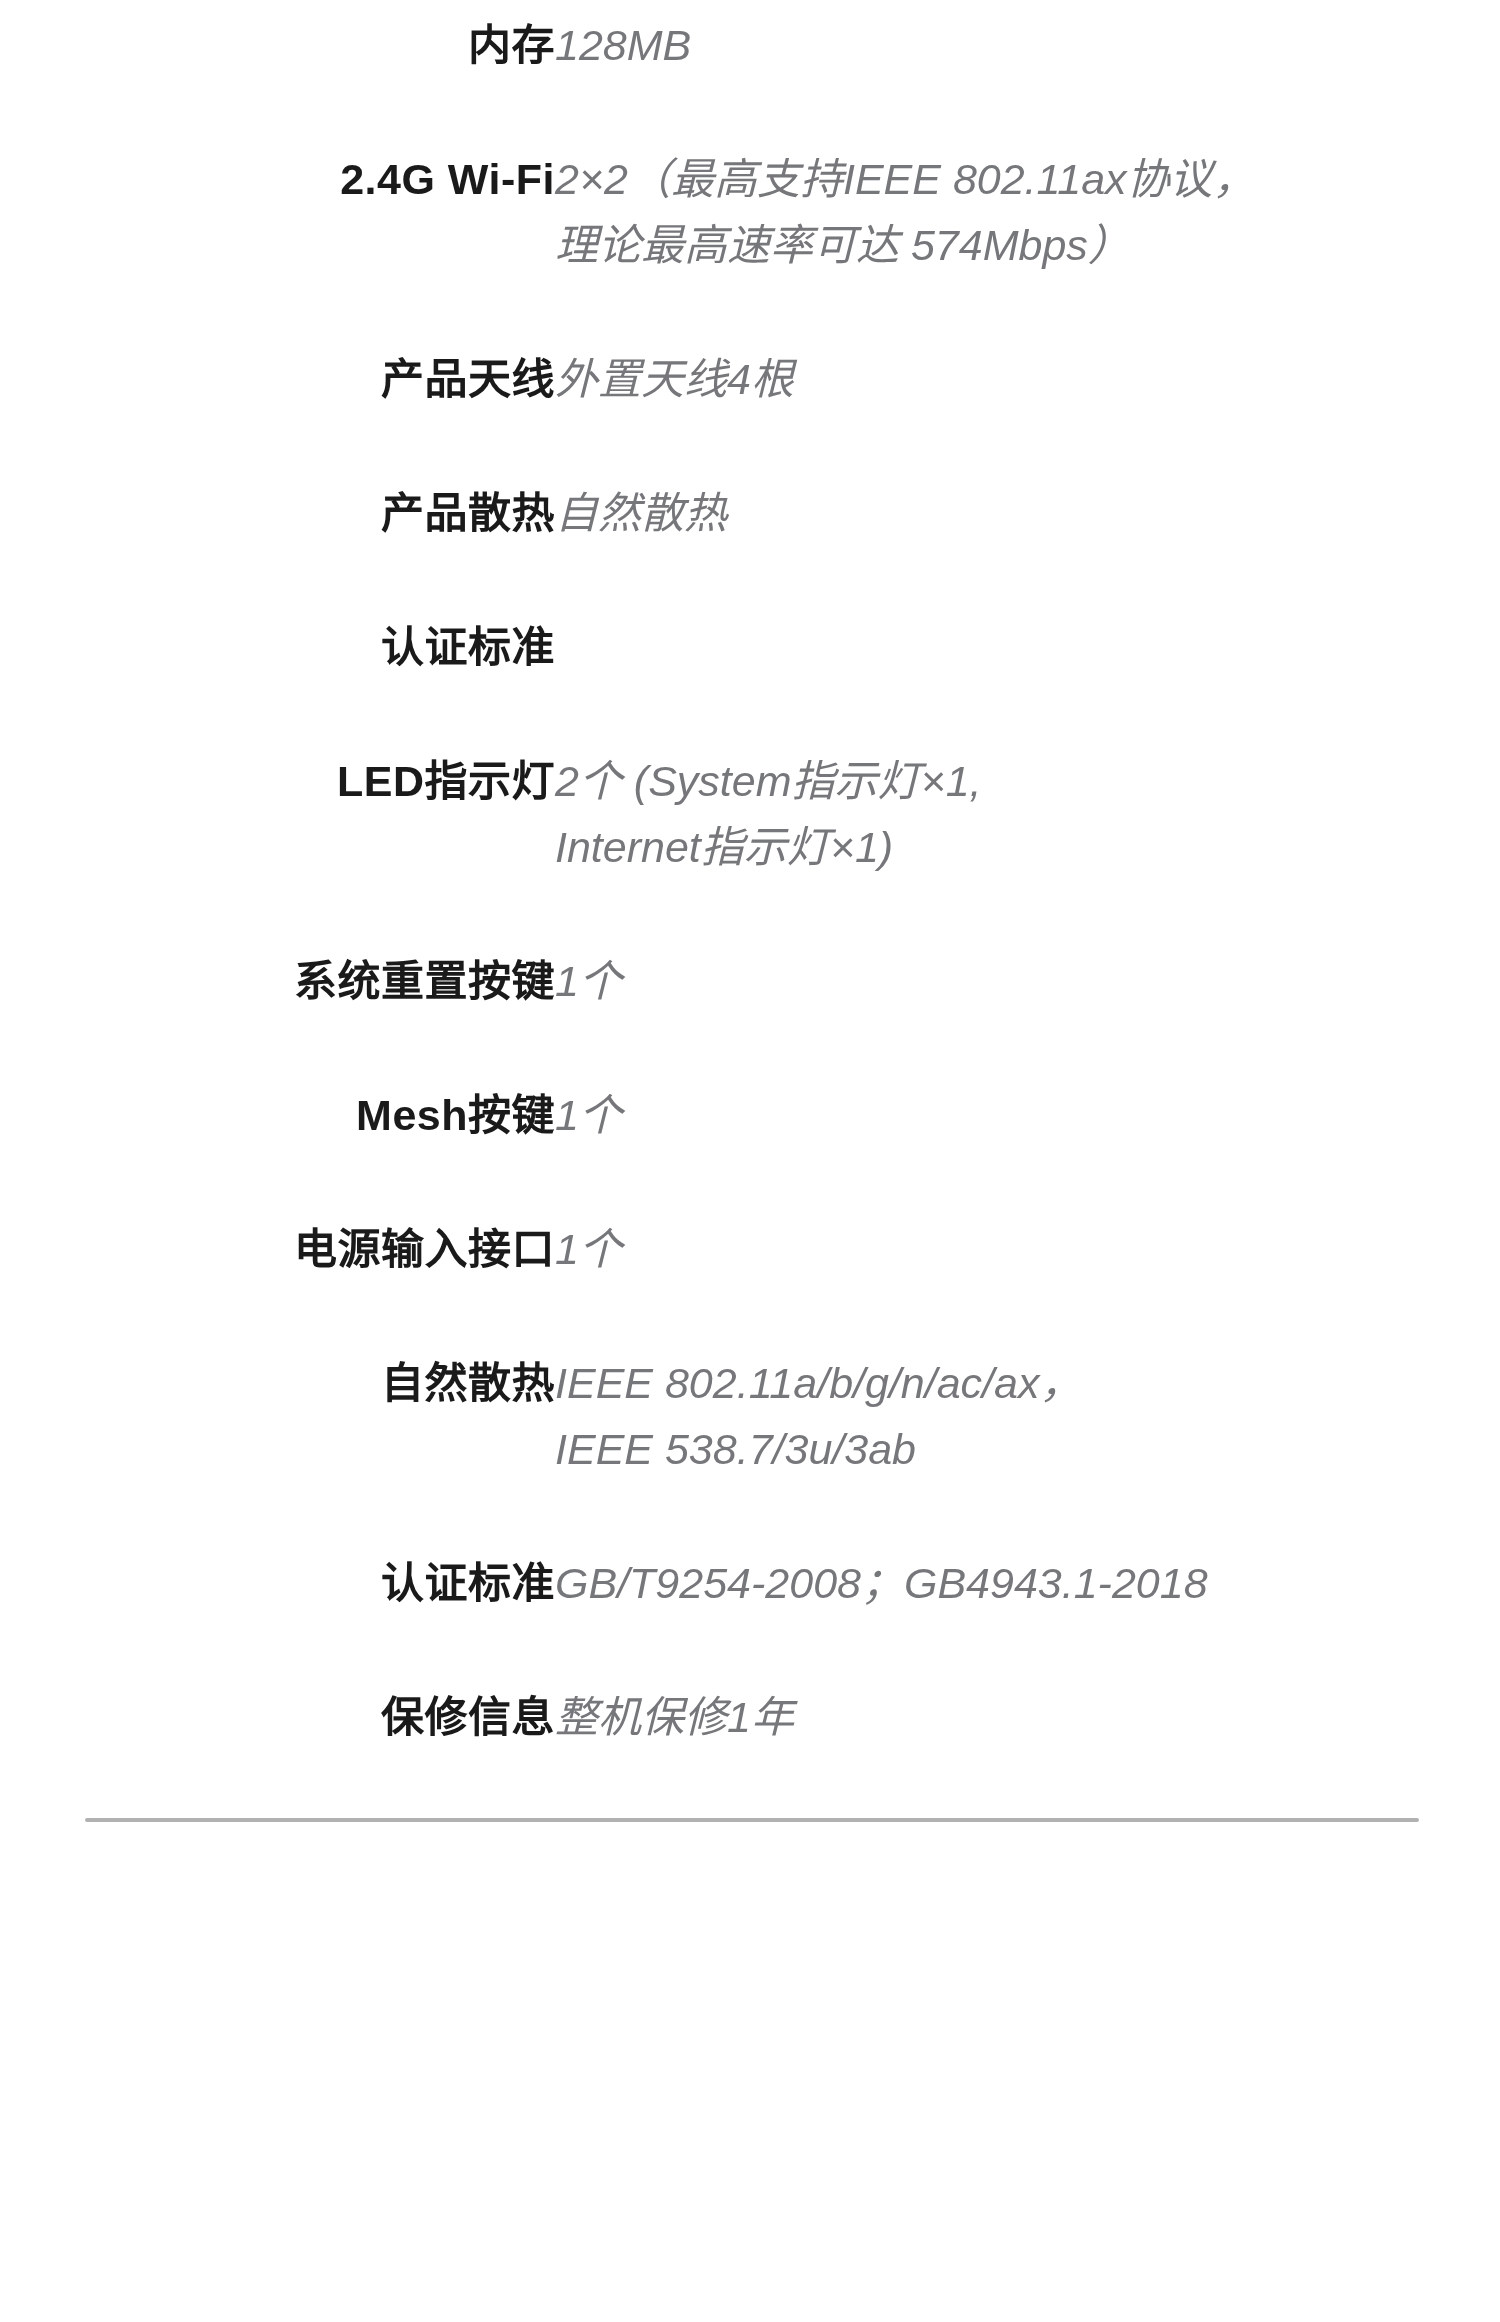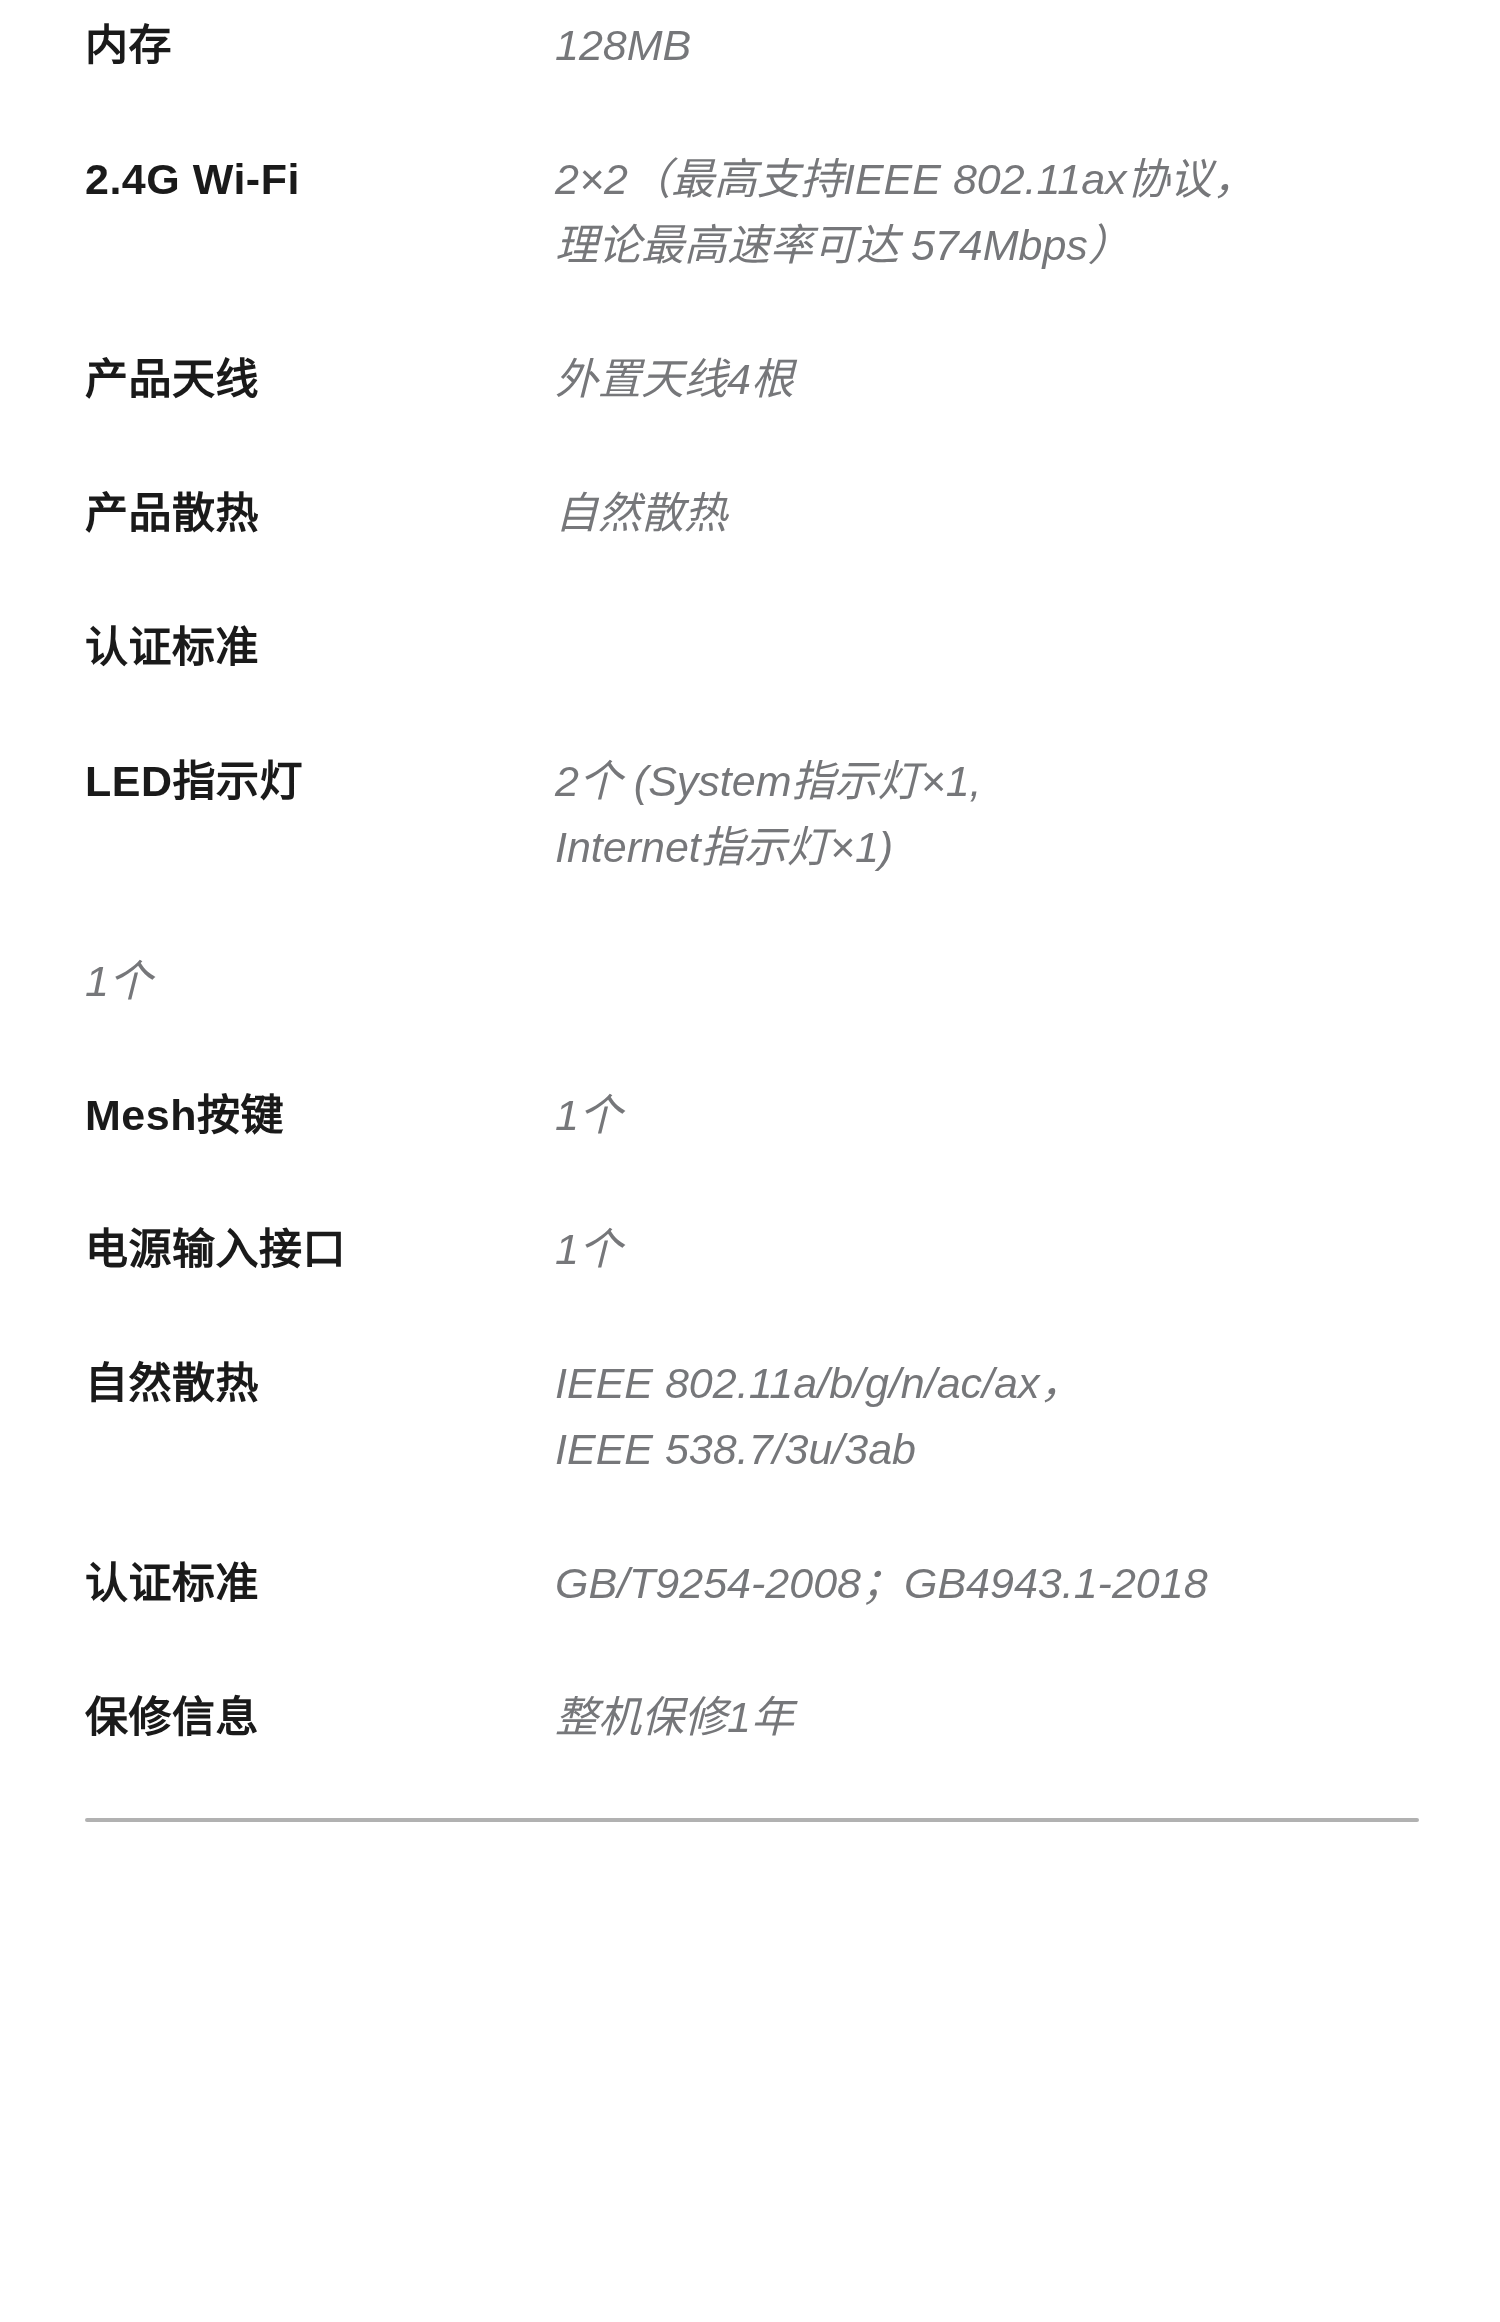--- a/index.html
+++ b/index.html
@@ -27,20 +27,21 @@
     margin-bottom: 68px;
     font-size: 43px;
     line-height: 66px;
   }
   .spec-label {
     flex: 0 0 470px;
     width: 470px;
     font-weight: 700;
     color: var(--label-color, #1a1a1a);
     letter-spacing: 0.5px;
+    text-align: right;
   }
   .spec-values {
     flex: 1 1 auto;
     max-width: 862px;
     color: var(--value-color, #76777a);
     font-weight: 400;
   }
   .spec-values p {
     margin: 0;
     white-space: pre-line;
@@ -91,20 +92,21 @@
         <div class="spec-label">认证标准</div>
       </div>
       <div class="spec-row">
         <div class="spec-label">LED指示灯</div>
         <div class="spec-values">
           <p>2个 (System指示灯×1,
 Internet指示灯×1)</p>
         </div>
       </div>
       <div class="spec-row">
+        <div class="spec-label">系统重置按键</div>
         <div class="spec-values">
           <p>1个</p>
         </div>
       </div>
       <div class="spec-row">
         <div class="spec-label">Mesh按键</div>
         <div class="spec-values">
           <p>1个</p>
         </div>
       </div>

